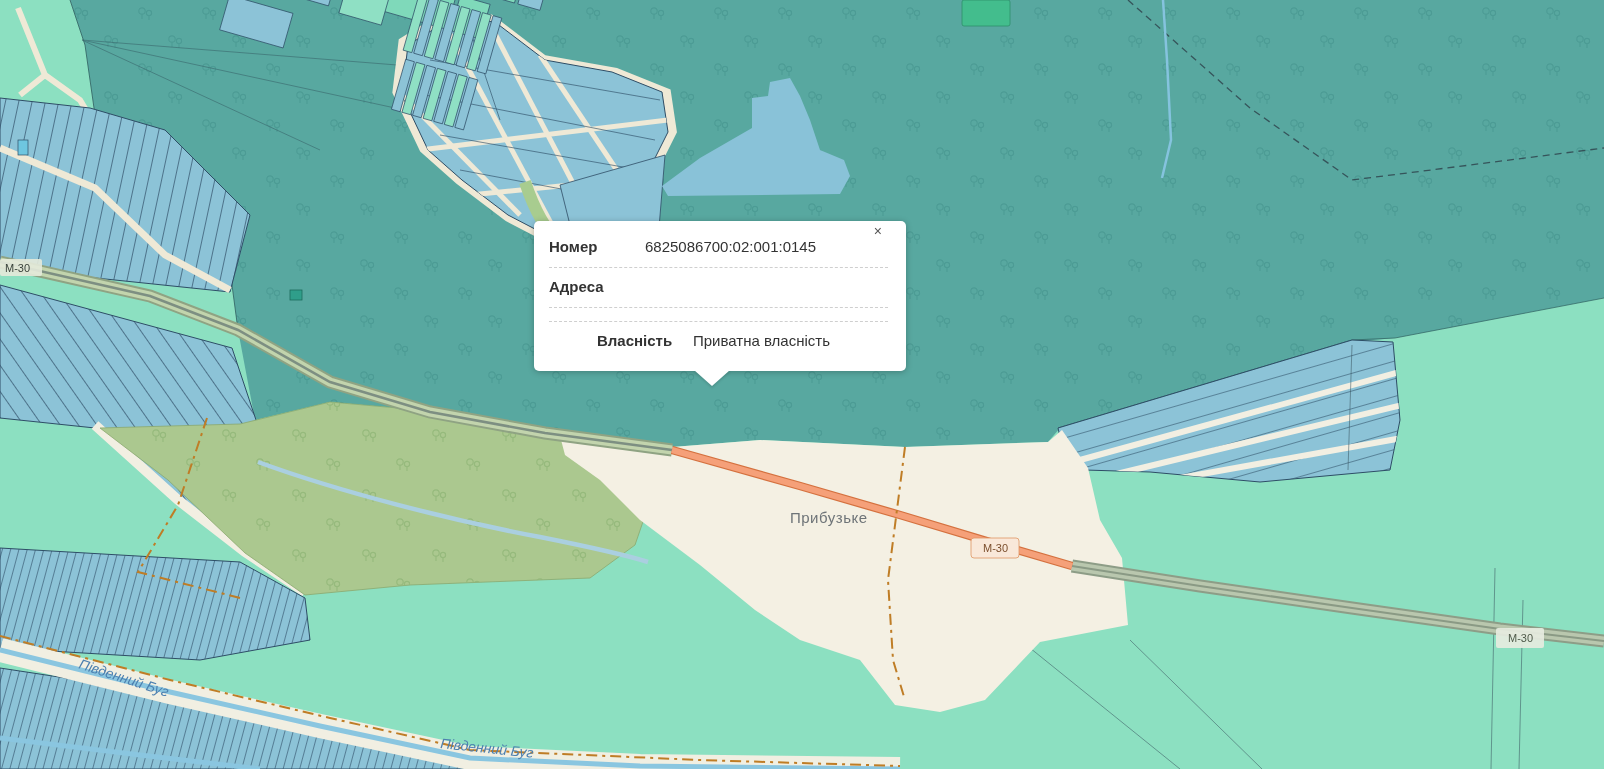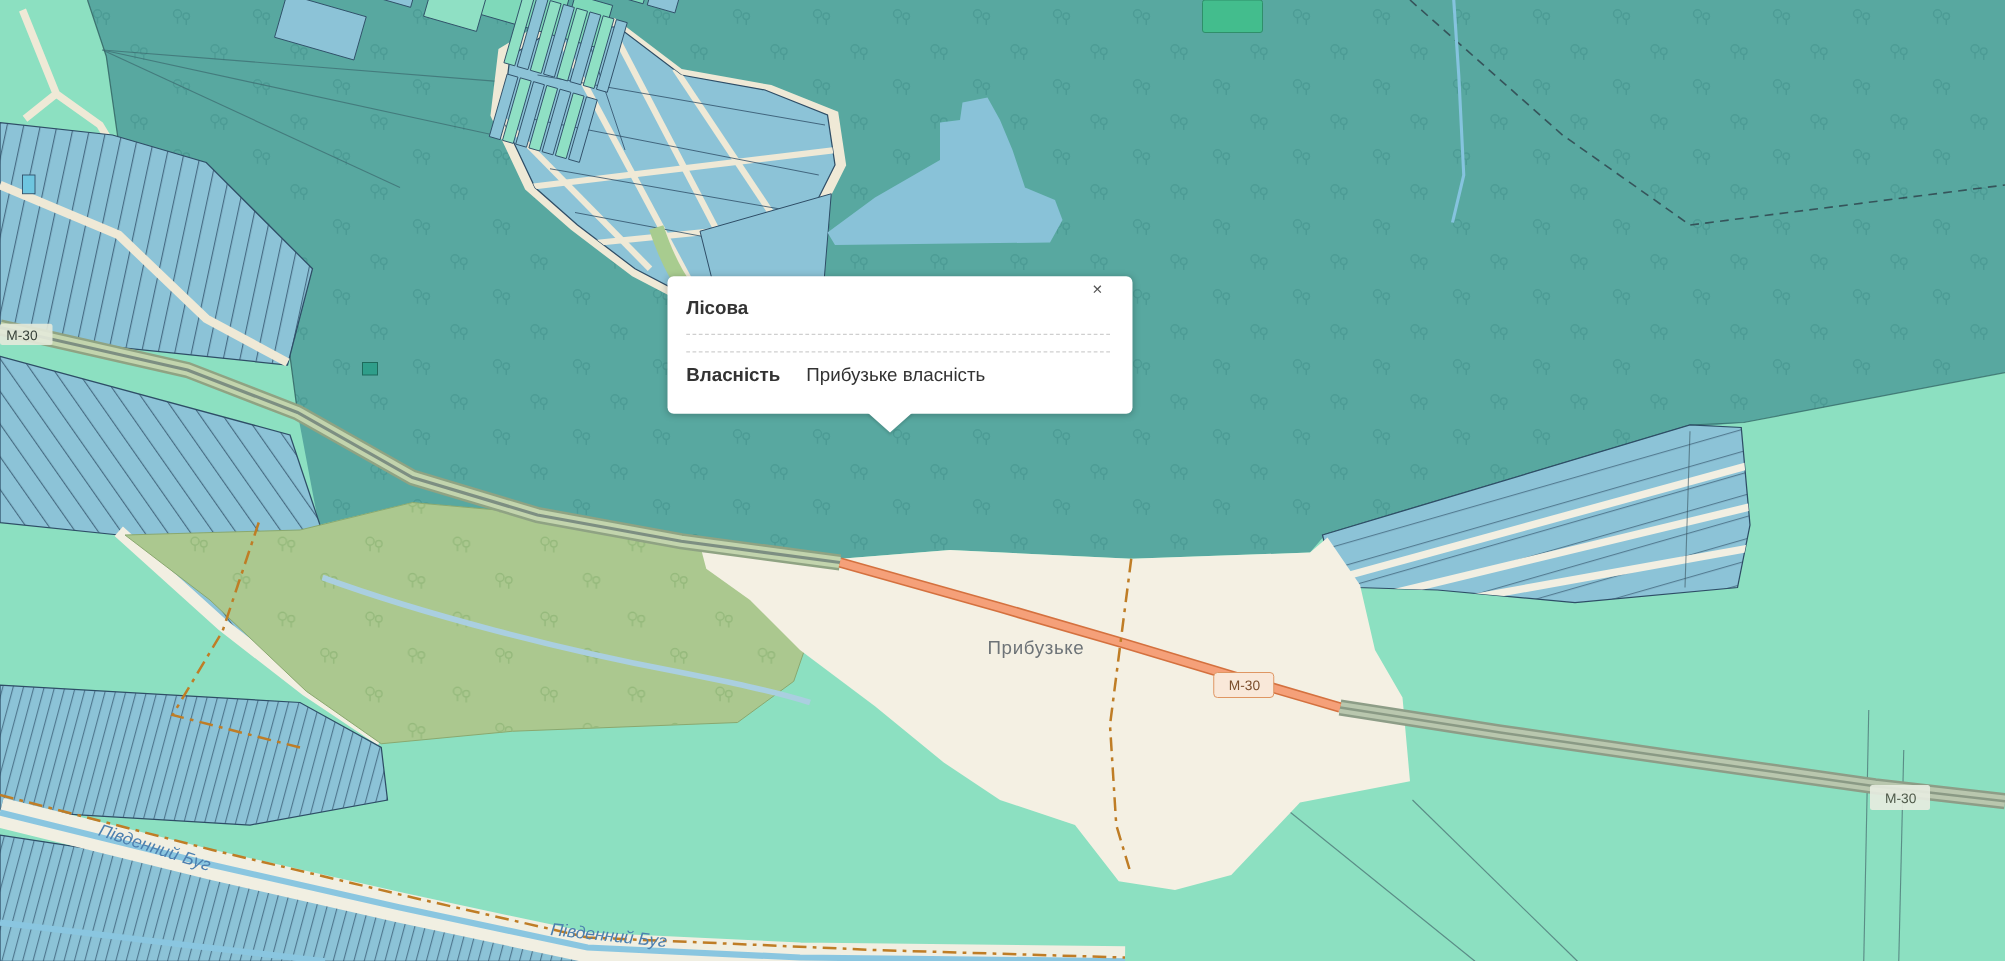--- a/index.html
+++ b/index.html
@@ -7,21 +7,21 @@
   .stage svg{position:absolute;left:0;top:0;display:block;}
 
   
   .popup{
     position:absolute;left:534px;top:221px;width:372px;box-sizing:border-box;
     background:#ffffff;border-radius:5px;box-shadow:0 1px 6px rgba(0,0,0,.25);
     color:#333;font-size:15px;z-index:10;
   }
   .popup-inner{padding:7px 18px 10px 15px;}
   .popup-row{display:flex;padding:6px 0 7px 0;border-bottom:1px dashed #cfcfcf;line-height:26px;}
-  .popup-row:last-child{border-bottom:none;}
+  .popup-row:last-child{border-bottom:none;margin-left:48px;}
   .popup-label{flex:0 0 96px;font-weight:bold;color:#333;}
   .popup-value{flex:1;color:#333;}
   .popup-close{
     position:absolute;top:3px;right:24px;font-size:14px;color:#555;cursor:pointer;
     line-height:14px;user-select:none;
   }
   .popup-tail{
     position:absolute;left:160px;bottom:-15px;width:0;height:0;
     border-left:18px solid transparent;border-right:18px solid transparent;
     border-top:16px solid #ffffff;
@@ -318,25 +318,29 @@
 
     <text class="river-label" transform="translate(78,668) rotate(18)">Південний Буг</text>
     <text class="river-label" transform="translate(440,748) rotate(6)">Південний Буг</text>
   </g>
 </svg>
 
 <div class="popup">
   <span class="popup-close">×</span>
   <div class="popup-inner">
     <div class="popup-row">
-      <div class="popup-label">Лісова</div>
+      <div class="popup-label">Номер</div>
+      <div class="popup-value">6825086700:02:001:0145</div>
+    </div>
+    <div class="popup-row">
+      <div class="popup-label">Адреса</div>
     </div>
     <div class="popup-row">
     </div>
     <div class="popup-row">
       <div class="popup-label">Власність</div>
-      <div class="popup-value">Прибузьке власність</div>
+      <div class="popup-value">Приватна власність</div>
     </div>
   </div>
   <div class="popup-tail"></div>
 </div>
 
 </div>
 
 </body></html>

